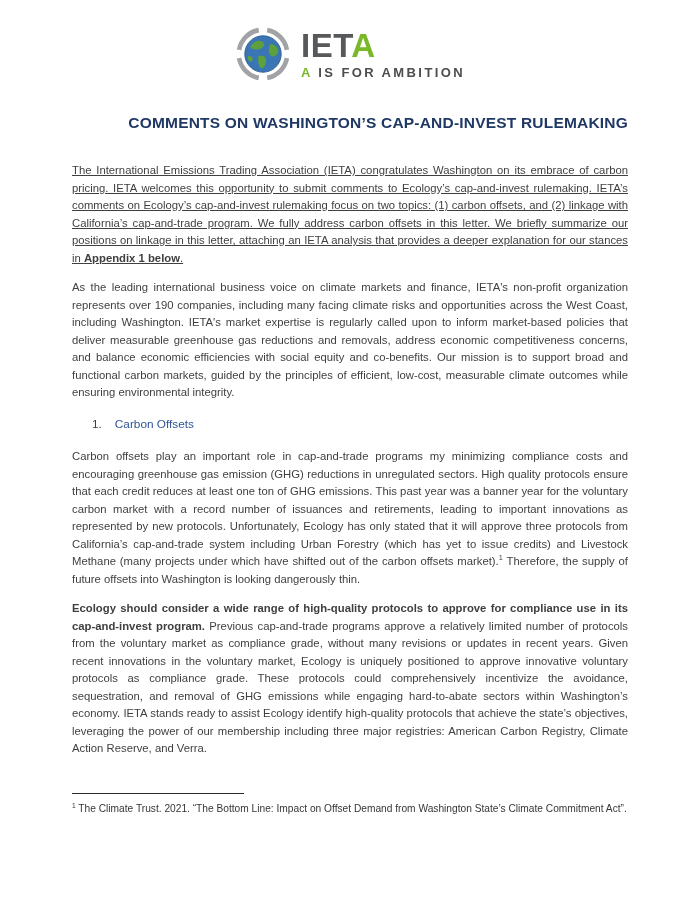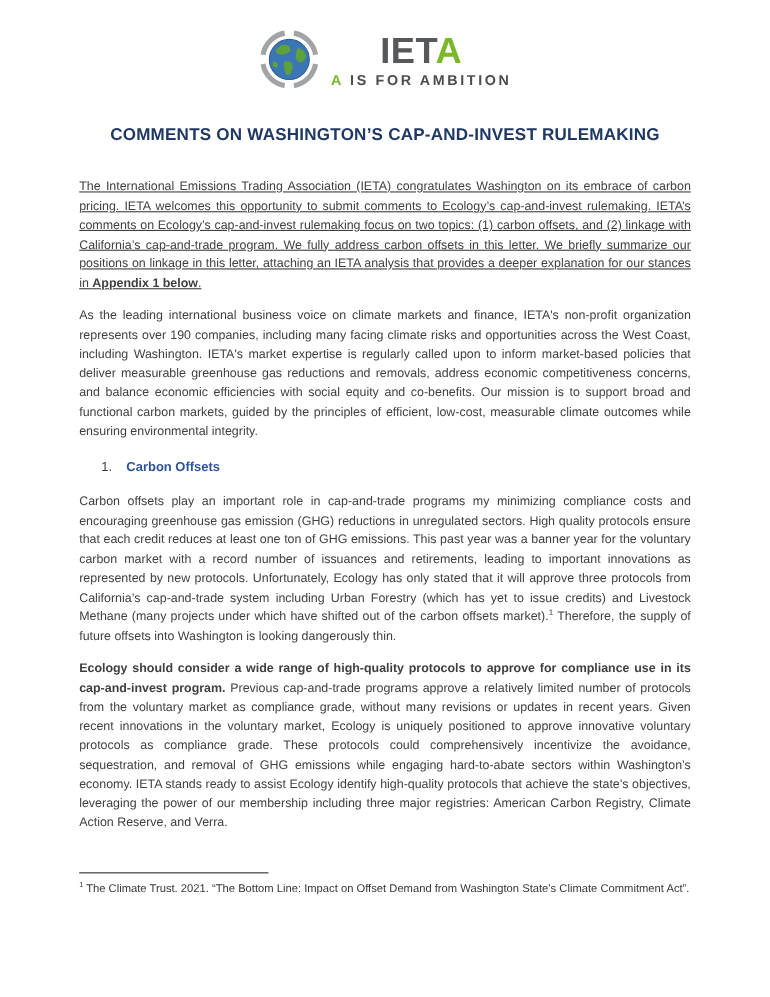--- a/index.html
+++ b/index.html
@@ -17,40 +17,40 @@
   }
   
   .logo-row {
     display: flex;
     justify-content: center;
     align-items: center;
     gap: 10px;
     height: 60px;
   }
   .globe-wrap svg { width: 56px; height: 56px; display: block; }
-  .logo-text { display: flex; flex-direction: column; align-items: center; }
+  .logo-text { display: flex; flex-direction: column; align-items: flex-start; }
   .brand {
     font-size: 33px;
     font-weight: bold;
     color: #57585a;
     letter-spacing: 0.5px;
     line-height: 1;
   }
   .brand .green, .tagline .green { color: #7ab829; }
   .tagline {
     font-size: 13px;
     font-weight: bold;
     color: #4c4d4f;
     letter-spacing: 2.4px;
     margin-top: 3px;
   }
   
   h1.doc-title {
     margin: 30px 0 0 0;
-    text-align: center;
+    text-align: right;
     font-size: 15.5px;
     font-weight: bold;
     color: #1f3864;
     letter-spacing: 0.2px;
   }
   
   .body-para {
     margin: 0 0 12px 0;
     font-size: 11.3px;
     line-height: 1.55;
@@ -61,21 +61,21 @@
   .b { font-weight: bold; }
   sup { font-size: 0.65em; vertical-align: super; line-height: 0; }
   
   .section-heading {
     margin: 14px 0 16px 0;
     padding-left: 20px;
     font-size: 11.8px;
     line-height: 1.4;
   }
   .section-heading .num { color: #3f3f3f; font-weight: normal; margin-right: 13px; }
-  .section-heading .label { color: #2e5496; font-weight: bold; }
+  .section-heading .label { color: #2e5496; font-weight: normal; }
   
   .footnote-area {
     position: absolute;
     left: 72px;
     right: 72px;
     top: 793px;
   }
   .footnote-rule {
     width: 172px;
     height: 0;

